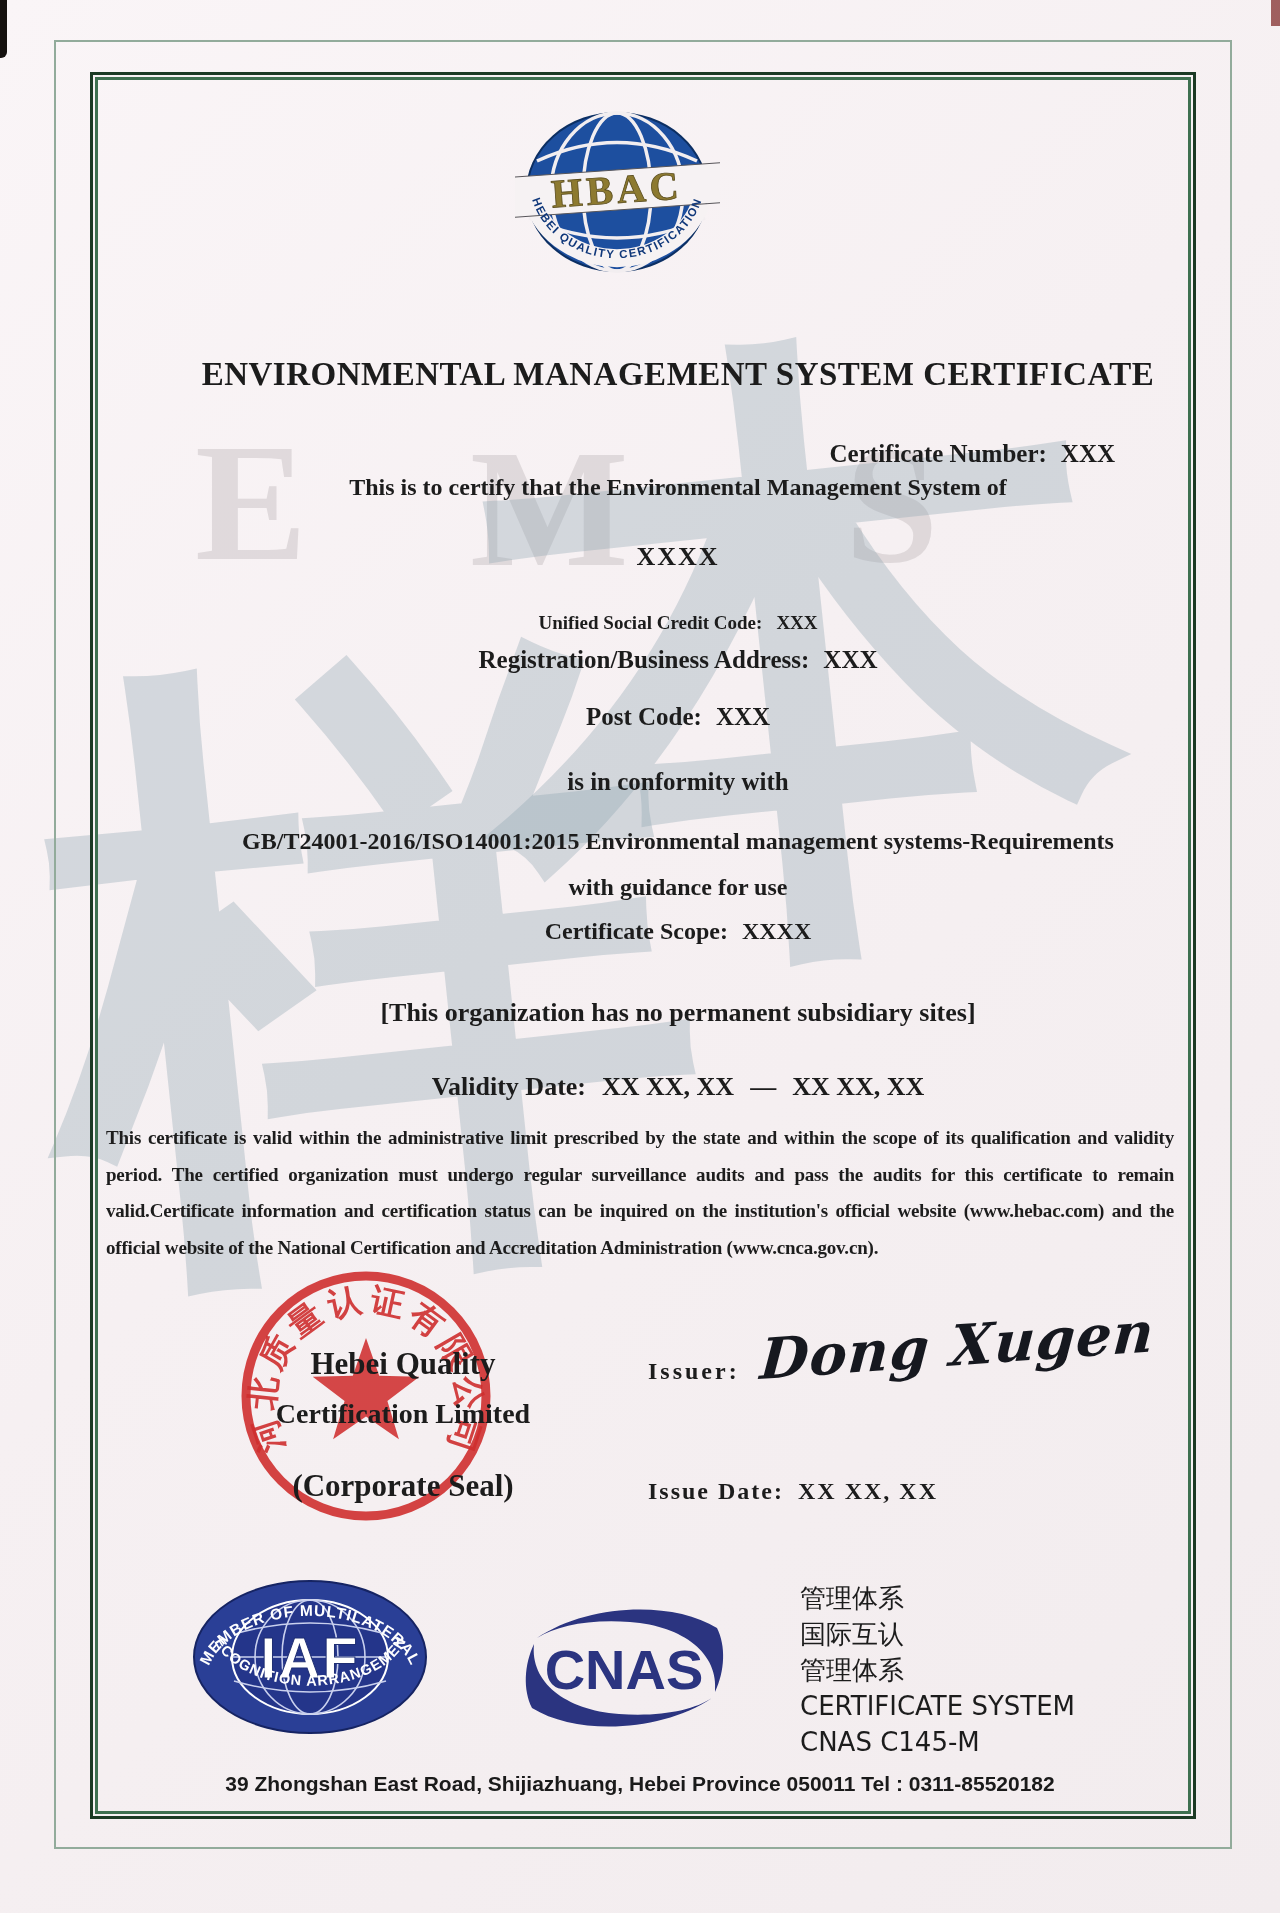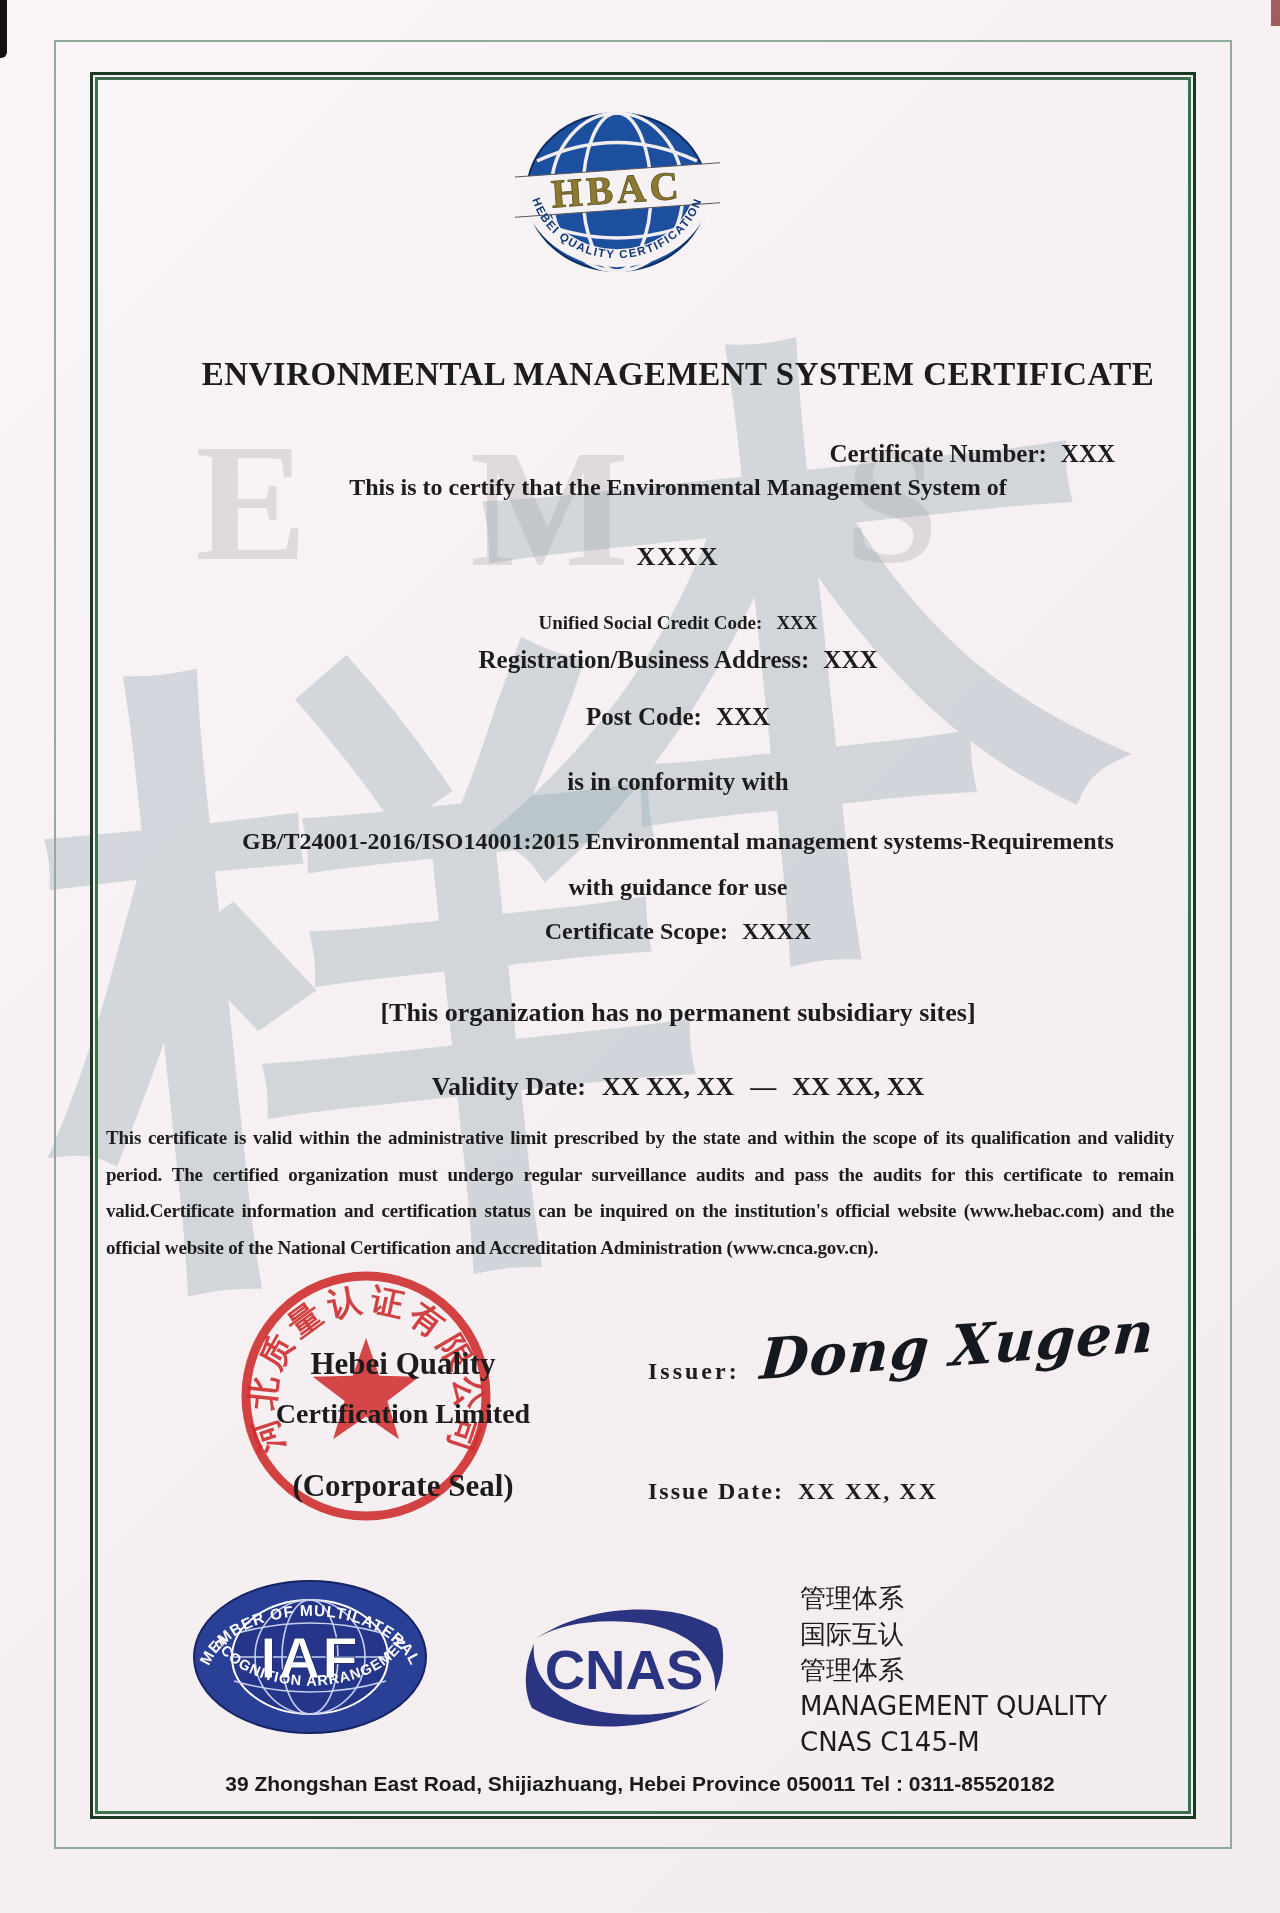--- a/index.html
+++ b/index.html
@@ -186,20 +186,20 @@
     <svg class="cnas-svg" width="225" height="145" viewBox="0 0 225 145">
       <path d="M 25,42 C 75,8 160,4 205,32 C 214,50 213,75 203,96 C 207,58 172,30 118,26 C 76,23 45,30 25,42 Z" fill="#2b3480"></path>
       <path d="M 200,102 C 150,136 65,140 20,112 C 11,94 12,69 22,48 C 18,86 53,114 107,118 C 149,121 182,114 200,102 Z" fill="#2b3480"></path>
       <text x="112" y="93" text-anchor="middle" font-family="Liberation Sans, DejaVu Sans, sans-serif" font-size="56" font-weight="900" fill="#2b3480" letter-spacing="0">CNAS</text>
     </svg>
 
     <div class="accr">
       <div>管理体系</div>
       <div>国际互认</div>
       <div>管理体系</div>
-      <div>MANAGEMENT QUALITY</div>
+      <div>CERTIFICATE SYSTEM</div>
       <div>CNAS C145-M</div>
     </div>
 
     <div class="footer-address">39 Zhongshan East Road, Shijiazhuang, Hebei Province 050011 Tel : 0311-85520182</div>
 
   </div>
 </div>
 
 </body></html>

